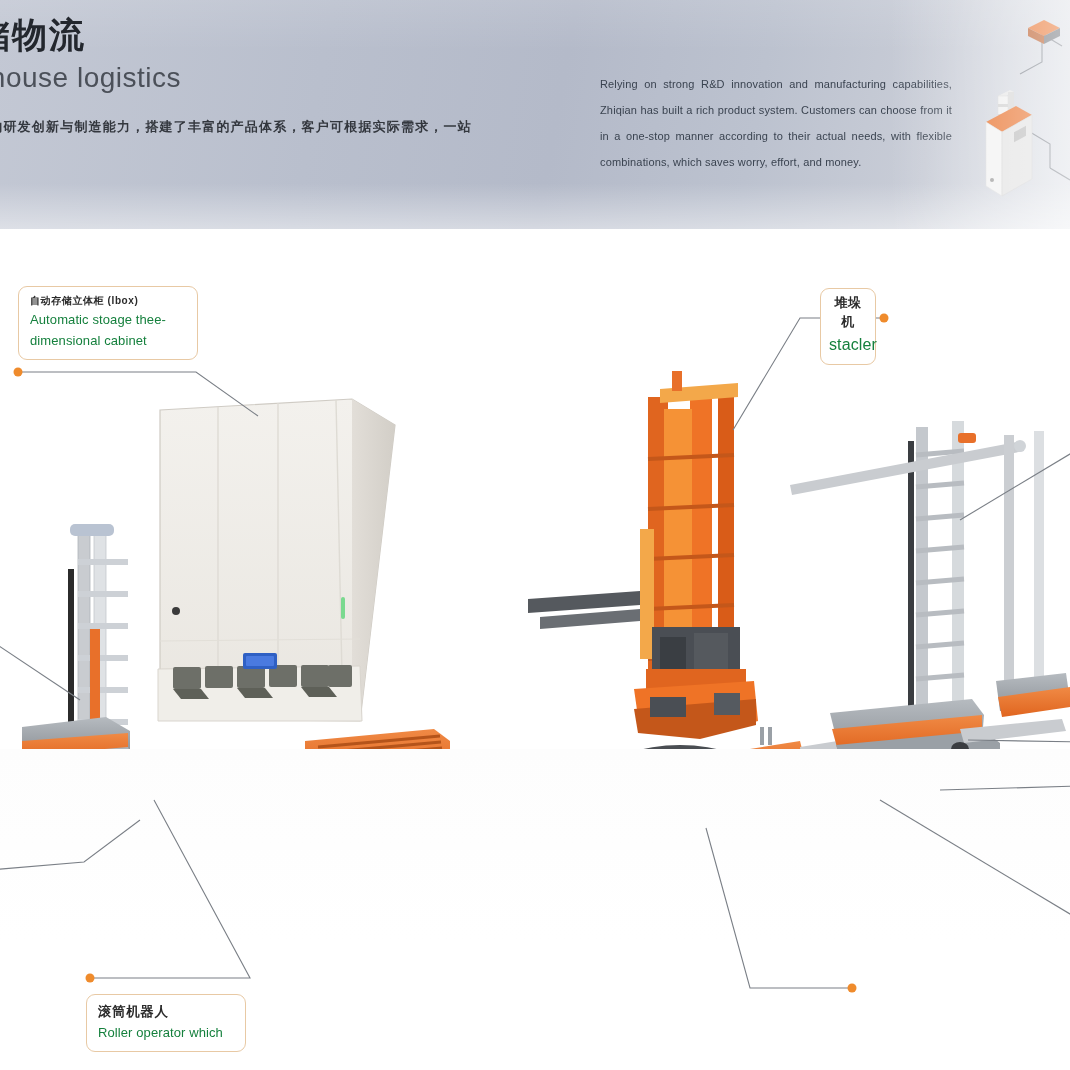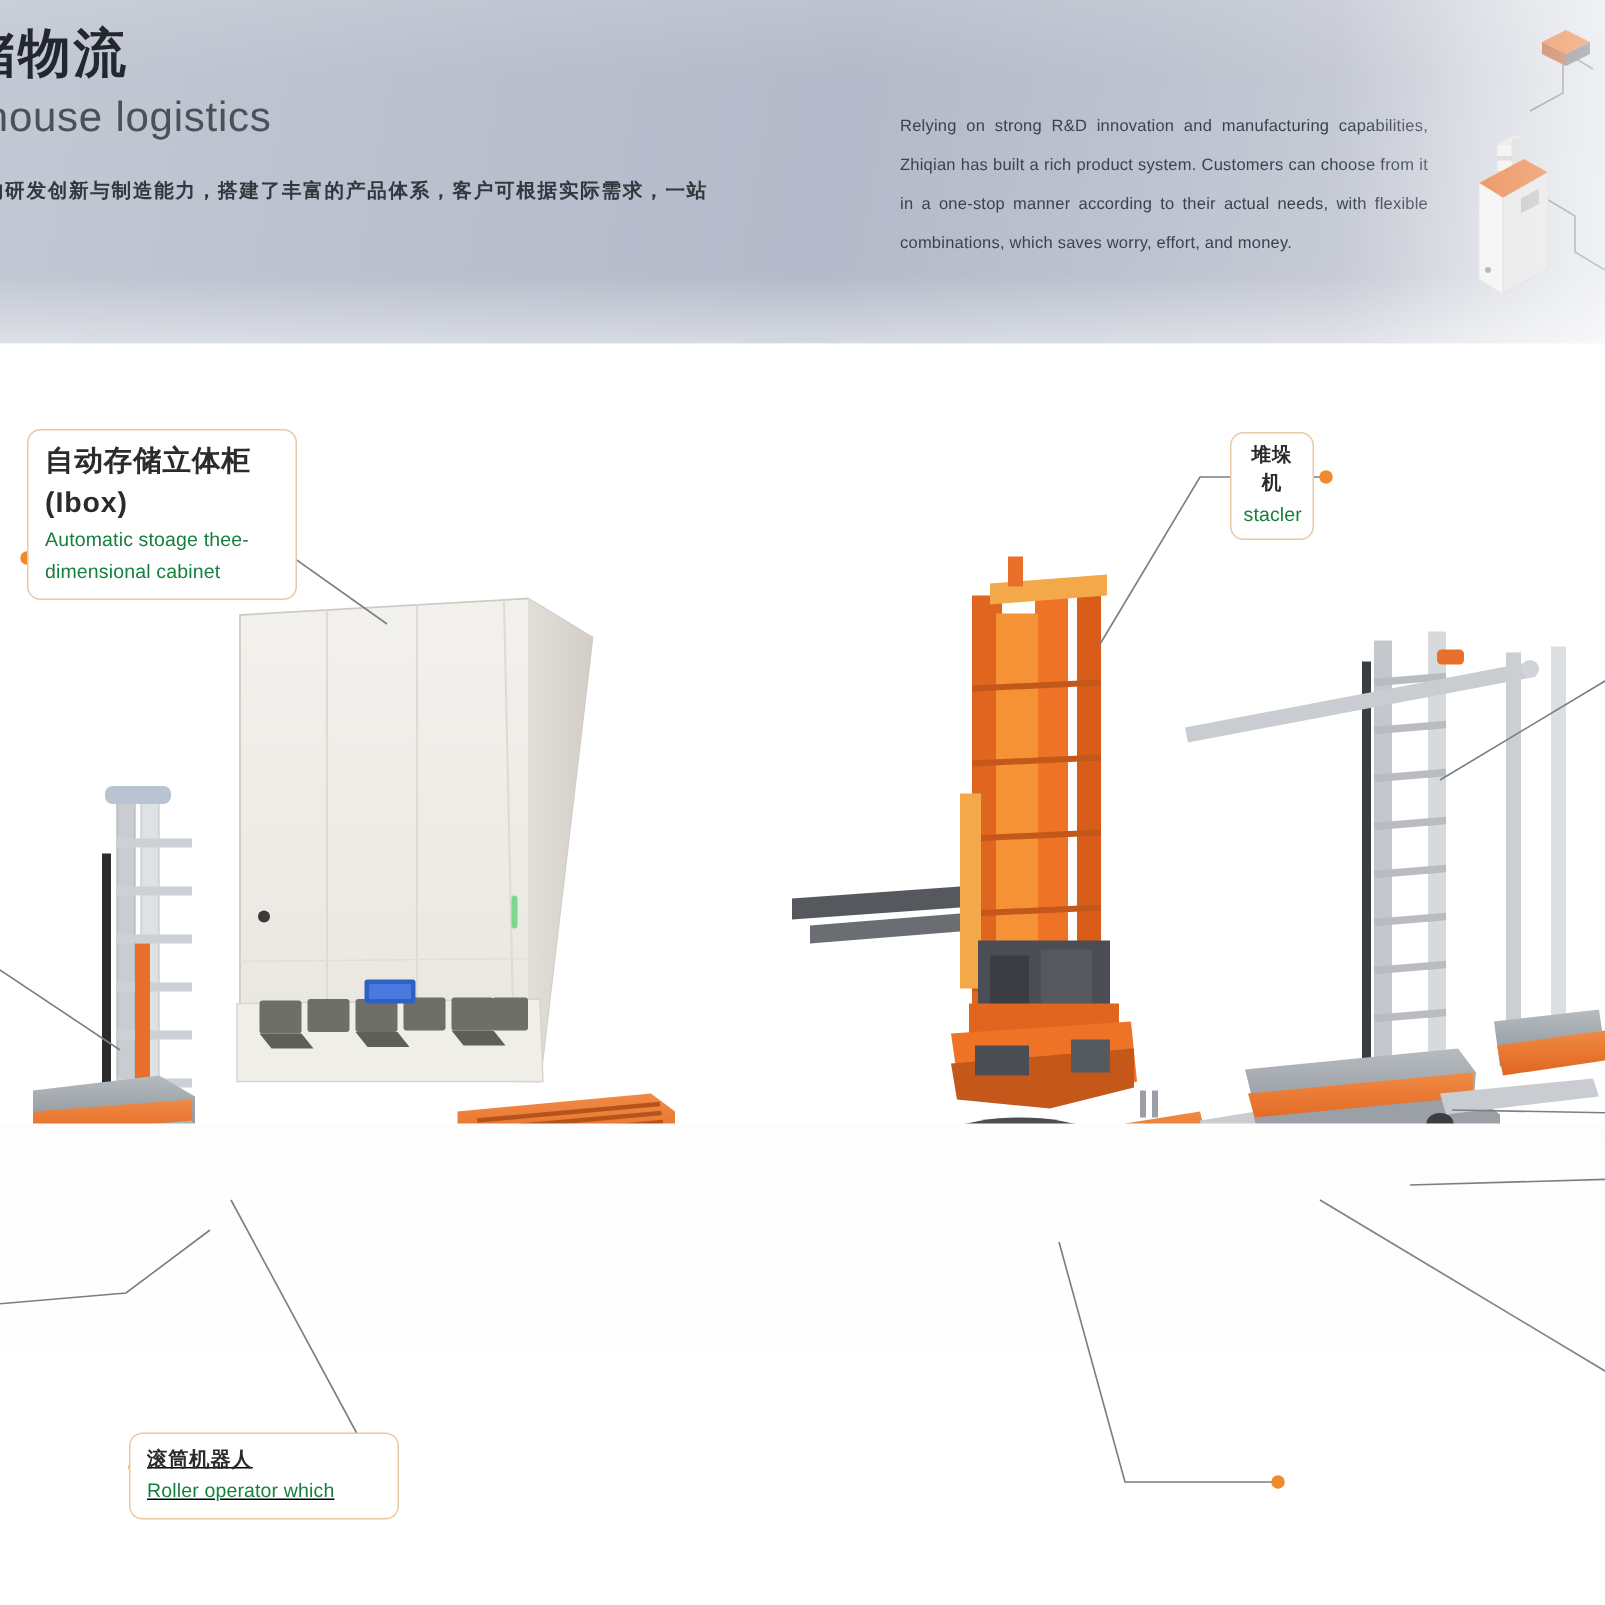--- a/index.html
+++ b/index.html
@@ -39,28 +39,28 @@
   .scene{position:absolute;left:0;top:229px;width:1070px;height:841px;background:#fff;overflow:hidden;}
   .floor{position:absolute;left:0;top:520px;width:1070px;height:321px;
     background:linear-gradient(180deg,#fdfdfd 0%,#ffffff 60%);}
 
   
   .lines{position:absolute;left:0;top:0;width:1070px;height:1070px;pointer-events:none;}
 
   
   .callout{position:absolute;background:#fff;border:1.4px solid #e8c9a4;border-radius:9px;
     padding:7px 11px 8px 11px;box-sizing:border-box;}
-  .callout .cn{font-size:19px;font-weight:bold;color:#2b2b2b;letter-spacing:.6px;line-height:1.45;}
+  .callout .cn{font-size:10px;font-weight:bold;color:#2b2b2b;letter-spacing:.6px;line-height:1.45;}
   .callout .en{font-size:13px;color:#15803d;line-height:1.62;letter-spacing:.1px;font-weight:300;}
 
   #co-ibox{left:18px;top:286px;width:180px;}
   #co-stacker{left:820px;top:288px;width:56px;text-align:center;padding:5px 8px 6px 8px;}
   #co-stacker .cn{font-size:13px;}
-  #co-stacker .en{font-size:13px;}
-  #co-roller{left:86px;top:955px;width:180px;text-decoration:underline;}
+  #co-stacker .en{font-size:16px;}
+  #co-roller{left:86px;top:994px;width:160px;}
   #co-roller .cn{font-size:13.5px;}
   #co-lurk{left:755px;top:955px;width:98px;}
   #co-lurk .cn{font-size:13.5px;}
 </style>
 </head>
 <body>
 
 <div class="page">
 
   <div class="banner">

